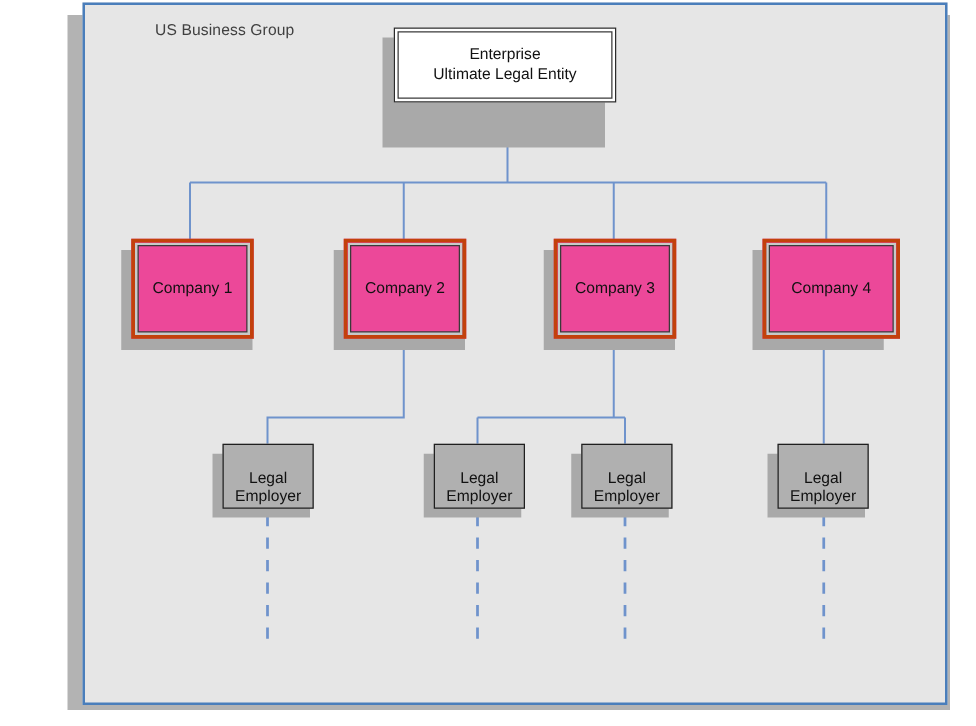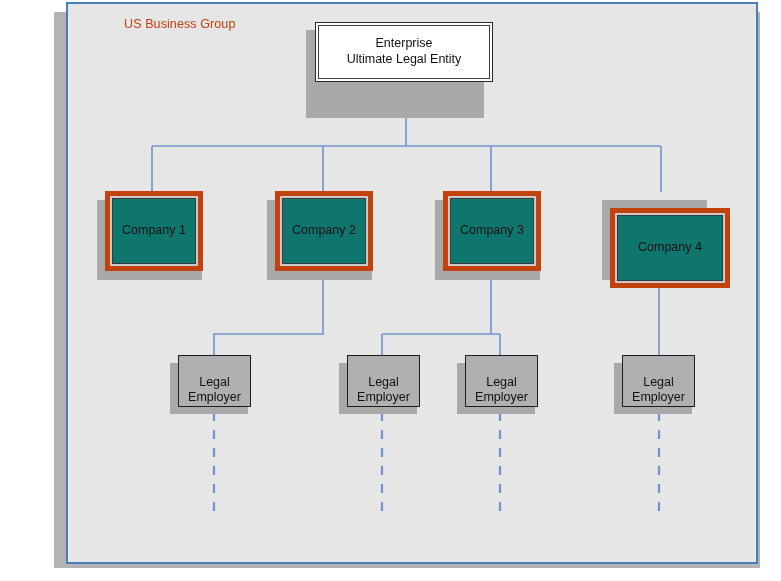--- a/index.html
+++ b/index.html
@@ -37,21 +37,21 @@
     height: 562px;
     background: #e6e6e6;
     border: 2px solid #4a7ebb;
     box-sizing: border-box;
   }
   .group-title {
     position: absolute;
     left: 124px;
     top: 17px;
     font-size: 12.5px;
-    color: #c2410c;
+    color: #404040;
     white-space: nowrap;
     letter-spacing: 0.1px;
   }
 
   
   #connectors {
     position: absolute;
     left: 0; top: 0;
     width: 781px; height: 581px;
     pointer-events: none;
@@ -79,22 +79,22 @@
 
   
   .node-enterprise .node-box {
     background: #ffffff;
     border: 1px solid #2b2b2b;
     box-shadow: inset 0 0 0 2px #ffffff, inset 0 0 0 3px #3a3a3a;
     font-size: 12.5px;
   }
   
   .node-company .node-box {
-    background: #0f766e;
-    border: 5px solid #c2410c;
+    background: #ec4899;
+    border: 3px solid #c2410c;
     box-shadow: inset 0 0 0 2px #c9c9c9, inset 0 0 0 3px #3a3a3a;
     font-size: 12.5px;
   }
   
   .node-employer .node-box {
     background: #b0b0b0;
     border: 1.5px solid #1f1f1f;
     font-size: 12.5px;
     align-items: flex-end;
   }
@@ -165,21 +165,21 @@
 
   <div class="node node-company">
     <div class="node-shadow" style="left:435px; top:200px; width:105px; height:80px;"></div>
     <div class="node-box" style="left:443px; top:191px; width:98px; height:80px;">
       <span>Company 3</span>
     </div>
   </div>
 
   <div class="node node-company">
     <div class="node-shadow" style="left:602px; top:200px; width:105px; height:80px;"></div>
-    <div class="node-box" style="left:610px; top:208px; width:120px; height:80px;">
+    <div class="node-box" style="left:610px; top:191px; width:110px; height:80px;">
       <span>Company 4</span>
     </div>
   </div>
 
   <div class="node node-employer">
     <div class="node-shadow" style="left:170px; top:363px; width:78px; height:51px;"></div>
     <div class="node-box" style="left:178px; top:355px; width:73px; height:52px;">
       <div>
         <div>Legal</div>
         <div>Employer</div>

